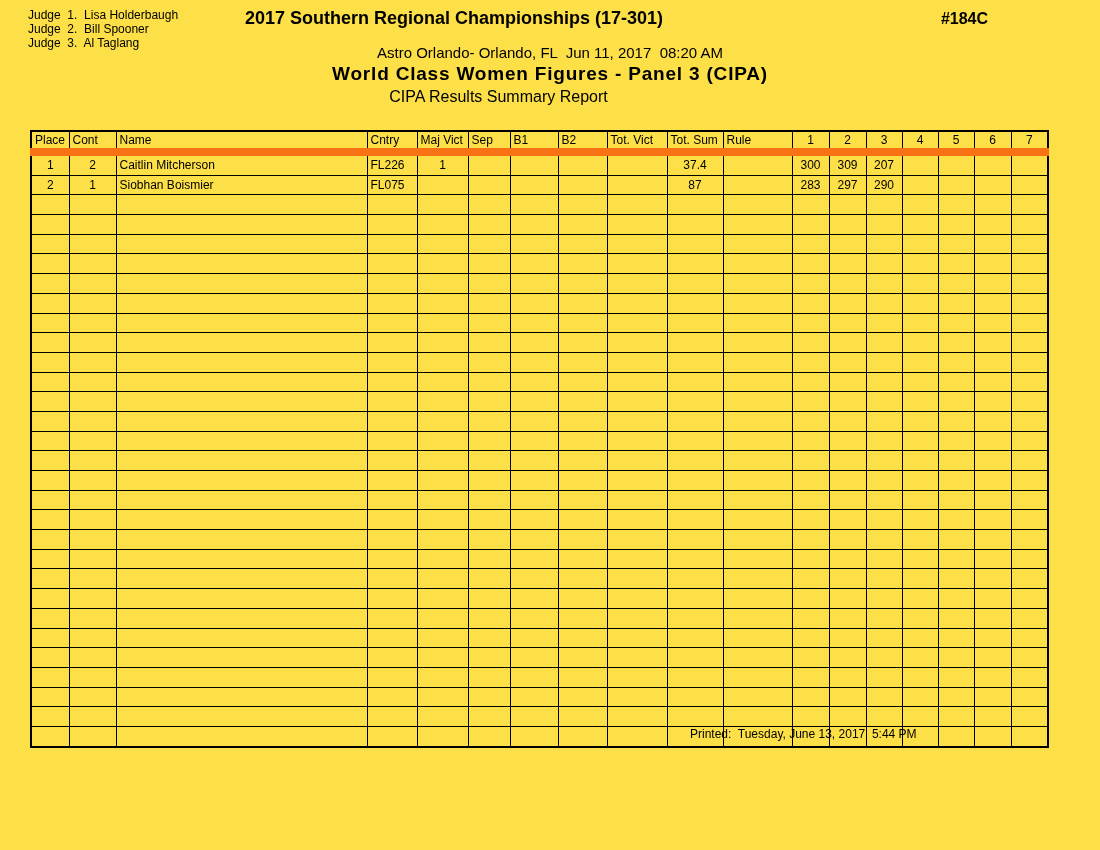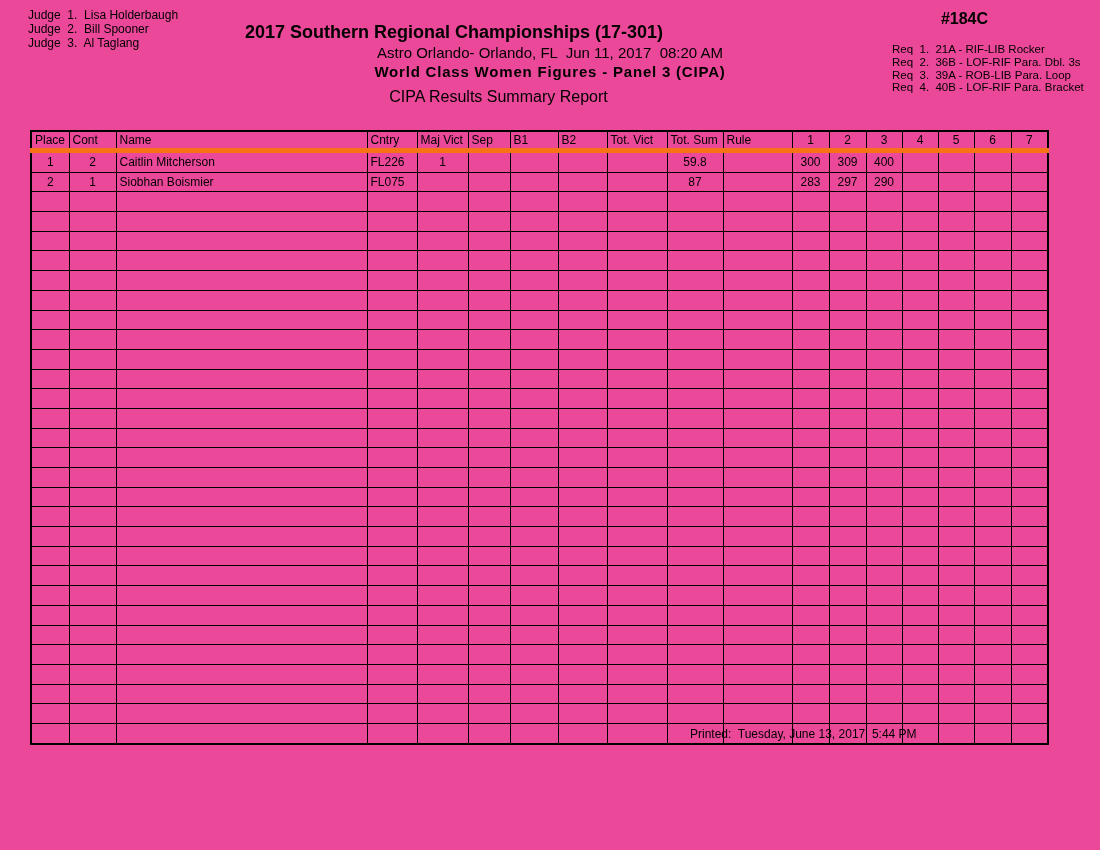--- a/index.html
+++ b/index.html
@@ -4,21 +4,21 @@
 <style>
   html, body {
     margin: 0;
     padding: 0;
     background: #ffffff;
   }
   .page {
     position: relative;
     width: 1100px;
     height: 850px;
-    background: #ec4899;
+    background: #fde047;
     color: #000000;
     font-family: "Liberation Sans", sans-serif;
     overflow: hidden;
   }
   .judges {
     position: absolute;
     left: 28px;
     top: 8px;
     font-size: 12px;
     line-height: 14px;
@@ -27,33 +27,33 @@
   .title-block {
     position: absolute;
     left: 0;
     top: 0;
     width: 1100px;
     text-align: center;
   }
   .title-block div { white-space: pre; }
   .t1 {
     position: absolute;
-    left: 0; width: 908px; top: 22px;
+    left: 0; width: 908px; top: 8px;
     font-size: 18px;
     font-weight: bold;
   }
   .t2 {
     position: absolute;
     left: 0; width: 1100px; top: 44px;
     font-size: 15px;
   }
   .t3 {
     position: absolute;
     left: 0; width: 1100px; top: 63px;
-    font-size: 15px;
+    font-size: 19px;
     font-weight: bold;
     letter-spacing: 0.8px;
   }
   .t4 {
     position: absolute;
     left: 0; width: 997px; top: 88px;
     font-size: 16px;
   }
   .event-number {
     position: absolute;
@@ -85,21 +85,21 @@
   table.results td {
     border: 1px solid #000000;
     font-size: 12px;
     font-weight: normal;
     padding: 0 3px;
     overflow: hidden;
     white-space: nowrap;
     vertical-align: middle;
   }
   table.results thead th {
-    border-bottom: 5px solid #f97316;
+    border-bottom: 8px solid #f97316;
     height: 16px;
     text-align: left;
     margin-top: 24px;
   }
   table.results tbody td {
     height: 18.7px;
   }
   .al-c { text-align: center !important; }
   .al-l { text-align: left !important; }
   .footer {
@@ -119,21 +119,20 @@
 
   <div class="title-block">
     <div class="t1">2017 Southern Regional Championships (17-301)</div>
     <div class="t2">Astro Orlando- Orlando, FL  Jun 11, 2017  08:20 AM</div>
     <div class="t3">World Class Women Figures - Panel 3 (CIPA)</div>
     <div class="t4">CIPA Results Summary Report</div>
   </div>
 
   <div class="event-number">#184C</div>
 
-  <div class="req-list" id="reqs"><div>Req  1.  21A - RIF-LIB Rocker</div><div>Req  2.  36B - LOF-RIF Para. Dbl. 3s</div><div>Req  3.  39A - ROB-LIB Para. Loop</div><div>Req  4.  40B - LOF-RIF Para. Bracket</div></div>
 
   <table class="results">
     <colgroup id="cols">
         <col style="width: 38px;">
         <col style="width: 47px;">
         <col style="width: 251px;">
         <col style="width: 50px;">
         <col style="width: 51px;">
         <col style="width: 42px;">
         <col style="width: 48px;">
@@ -175,25 +174,25 @@
         <tr>
           <td class="al-c">1</td>
           <td class="al-c">2</td>
           <td class="al-l">Caitlin Mitcherson</td>
           <td class="al-l">FL226</td>
           <td class="al-c">1</td>
           <td class="al-c"></td>
           <td class="al-c"></td>
           <td class="al-c"></td>
           <td class="al-c"></td>
-          <td class="al-c">59.8</td>
+          <td class="al-c">37.4</td>
           <td class="al-l"></td>
           <td class="al-c">300</td>
           <td class="al-c">309</td>
-          <td class="al-c">400</td>
+          <td class="al-c">207</td>
           <td class="al-c"></td>
           <td class="al-c"></td>
           <td class="al-c"></td>
           <td class="al-c"></td>
         </tr>
         <tr>
           <td class="al-c">2</td>
           <td class="al-c">1</td>
           <td class="al-l">Siobhan Boismier</td>
           <td class="al-l">FL075</td>

